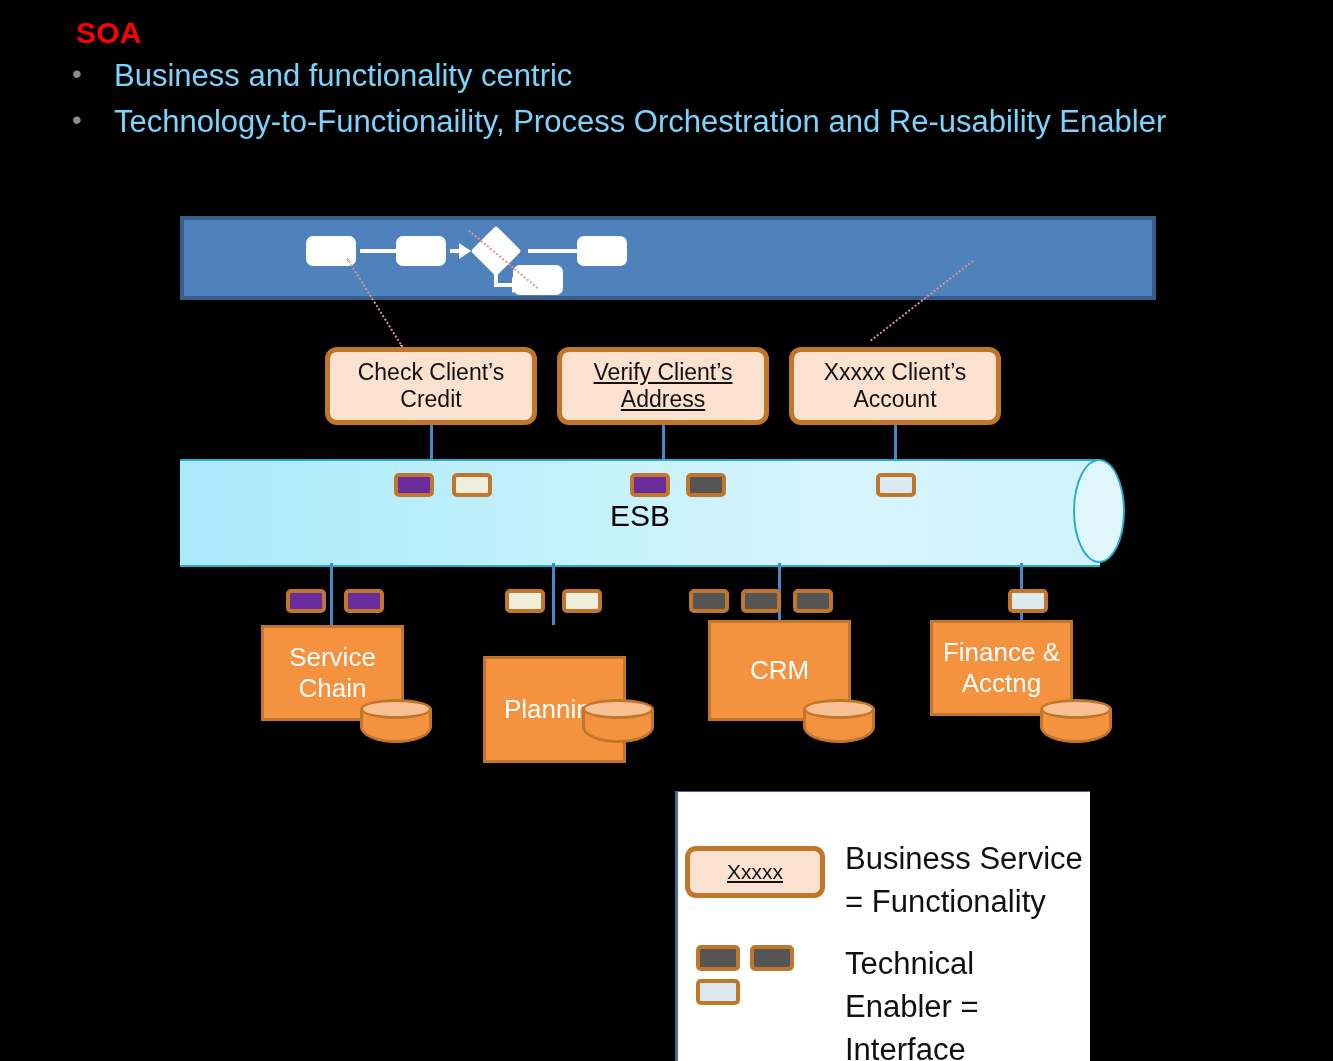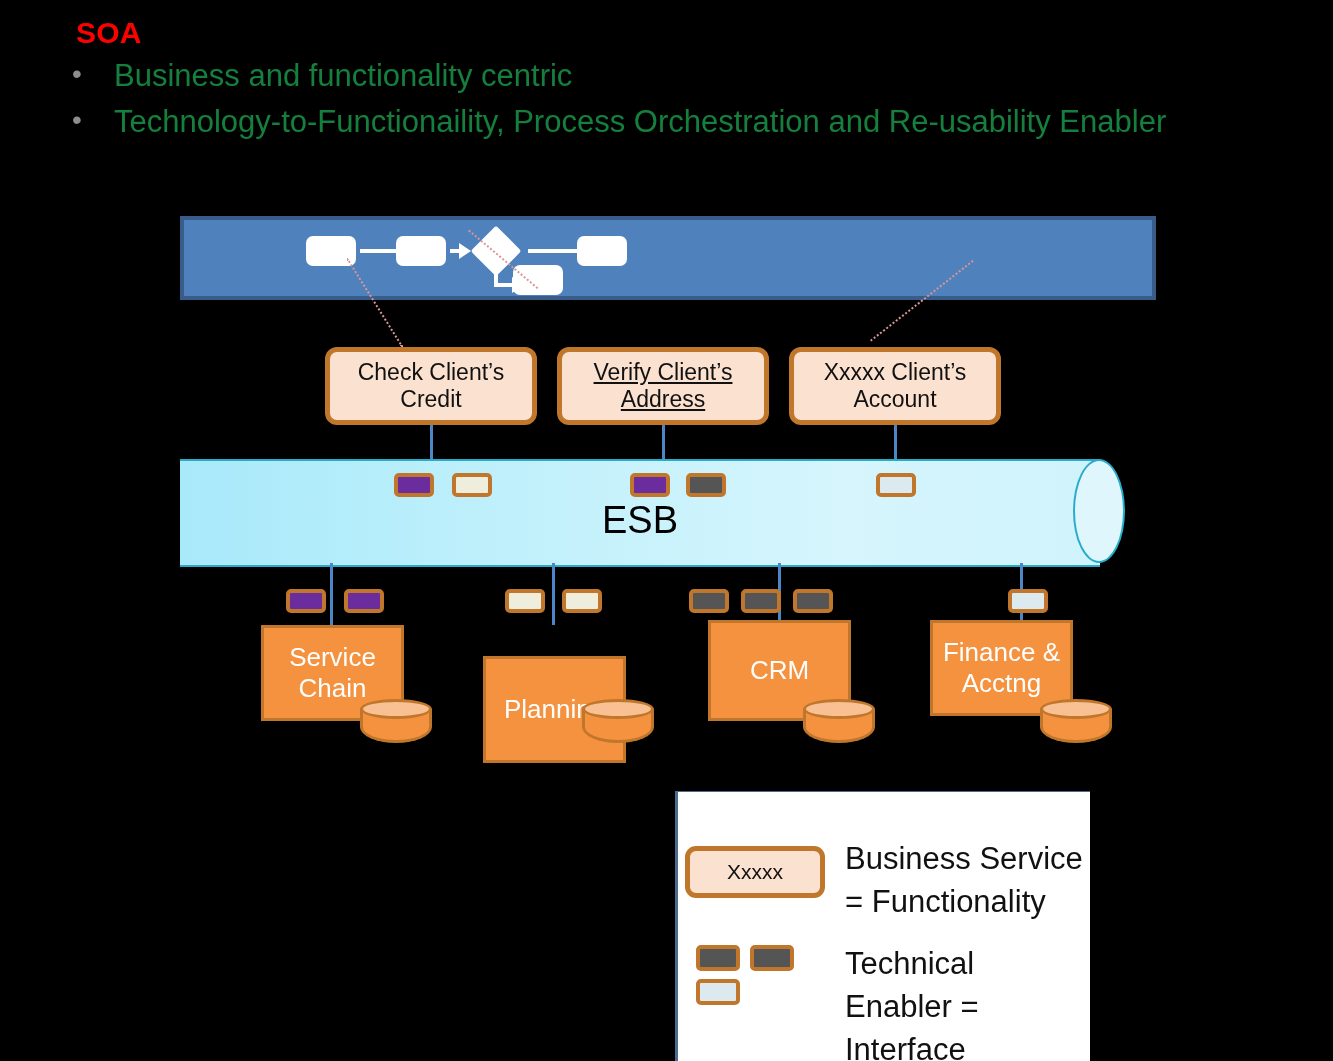--- a/index.html
+++ b/index.html
@@ -4,21 +4,21 @@
 <style>
   html,body{margin:0;padding:0;background:#000;}
   body{width:1333px;height:1061px;position:relative;overflow:hidden;
        font-family:"Liberation Sans",sans-serif;}
 
   
   #title{position:absolute;left:76px;top:16px;font-size:30px;font-weight:bold;
          color:#FF0000;letter-spacing:.2px;}
   .bullet-row{position:absolute;display:flex;align-items:flex-start;color:#8C8C8C;}
   .bullet-dot{width:42px;font-size:28px;line-height:1;color:#8C8C8C;}
-  .bullet-text{font-size:31px;line-height:1.05;color:#15803d;white-space:nowrap;}
+  .bullet-text{font-size:31px;line-height:1.05;color:#7dd3fc;white-space:nowrap;}
   #b1{left:72px;top:60px;}
   #b2{left:72px;top:106px;}
 
   
   #band{position:absolute;left:180px;top:216px;width:976px;height:84px;
         background:#4F81BD;border:4px solid #385D8A;box-sizing:border-box;}
   .pnode{position:absolute;background:#FFFFFF;border-radius:7px;}
   .parrow{position:absolute;background:#FFFFFF;height:4px;}
   .phead{position:absolute;width:0;height:0;border-top:8px solid transparent;
          border-bottom:8px solid transparent;border-left:12px solid #FFFFFF;}
@@ -42,21 +42,21 @@
 
   
   #esb-wrap{position:absolute;left:180px;top:459px;width:945px;height:104px;}
   #esb-body{position:absolute;left:0;top:0;width:920px;height:104px;
             background:linear-gradient(90deg,#A8E9FA 0%,#BFF0FB 35%,#D6F5FD 72%,#CFF3FC 100%);
             border-top:2px solid #29ABCA;border-bottom:2px solid #29ABCA;}
   #esb-cap{position:absolute;left:893px;top:0;width:52px;height:104px;
            border:2px solid #29ABCA;border-radius:50%;box-sizing:border-box;
            background:#DFF6FD;}
   #esb-label{position:absolute;left:0;top:40px;width:920px;text-align:center;
-             font-size:38px;color:#000;}
+             font-size:30px;color:#000;}
 
   
   .badge{position:absolute;width:40px;height:24px;border:4px solid #C0772B;
          border-radius:5px;box-sizing:border-box;}
   .b-purple{background:#6B2D9E;}
   .b-cream{background:#EFEDDC;}
   .b-gray{background:#555555;}
   .b-lblue{background:#DCE9EF;}
 
   
@@ -71,21 +71,21 @@
           background:#F8C093;border:3px solid #C0772B;border-radius:50%;
           box-sizing:border-box;}
 
   
   #legend{position:absolute;left:675px;top:791px;width:415px;height:270px;
           background:#FFFFFF;border-left:3px solid #4A6C8F;
           border-top:1px solid #4A6C8F;box-sizing:border-box;}
   #legend-chip{position:absolute;left:685px;top:846px;width:140px;height:52px;
                background:#FBE2D0;border:5px solid #C0772B;border-radius:11px;
                display:flex;align-items:center;justify-content:center;
-               font-size:21px;color:#111;box-sizing:border-box;}
+               font-size:21px;color:#111;box-sizing:border-box;text-decoration:underline;}
   .legend-text{position:absolute;font-size:31px;line-height:1.38;color:#111;}
   .lbadge{position:absolute;width:44px;height:26px;border:4px solid #C0772B;
           border-radius:5px;box-sizing:border-box;}
 </style>
 </head>
 <body>
 
 <div id="title">SOA</div>
 
 <div class="bullet-row" id="b1">

